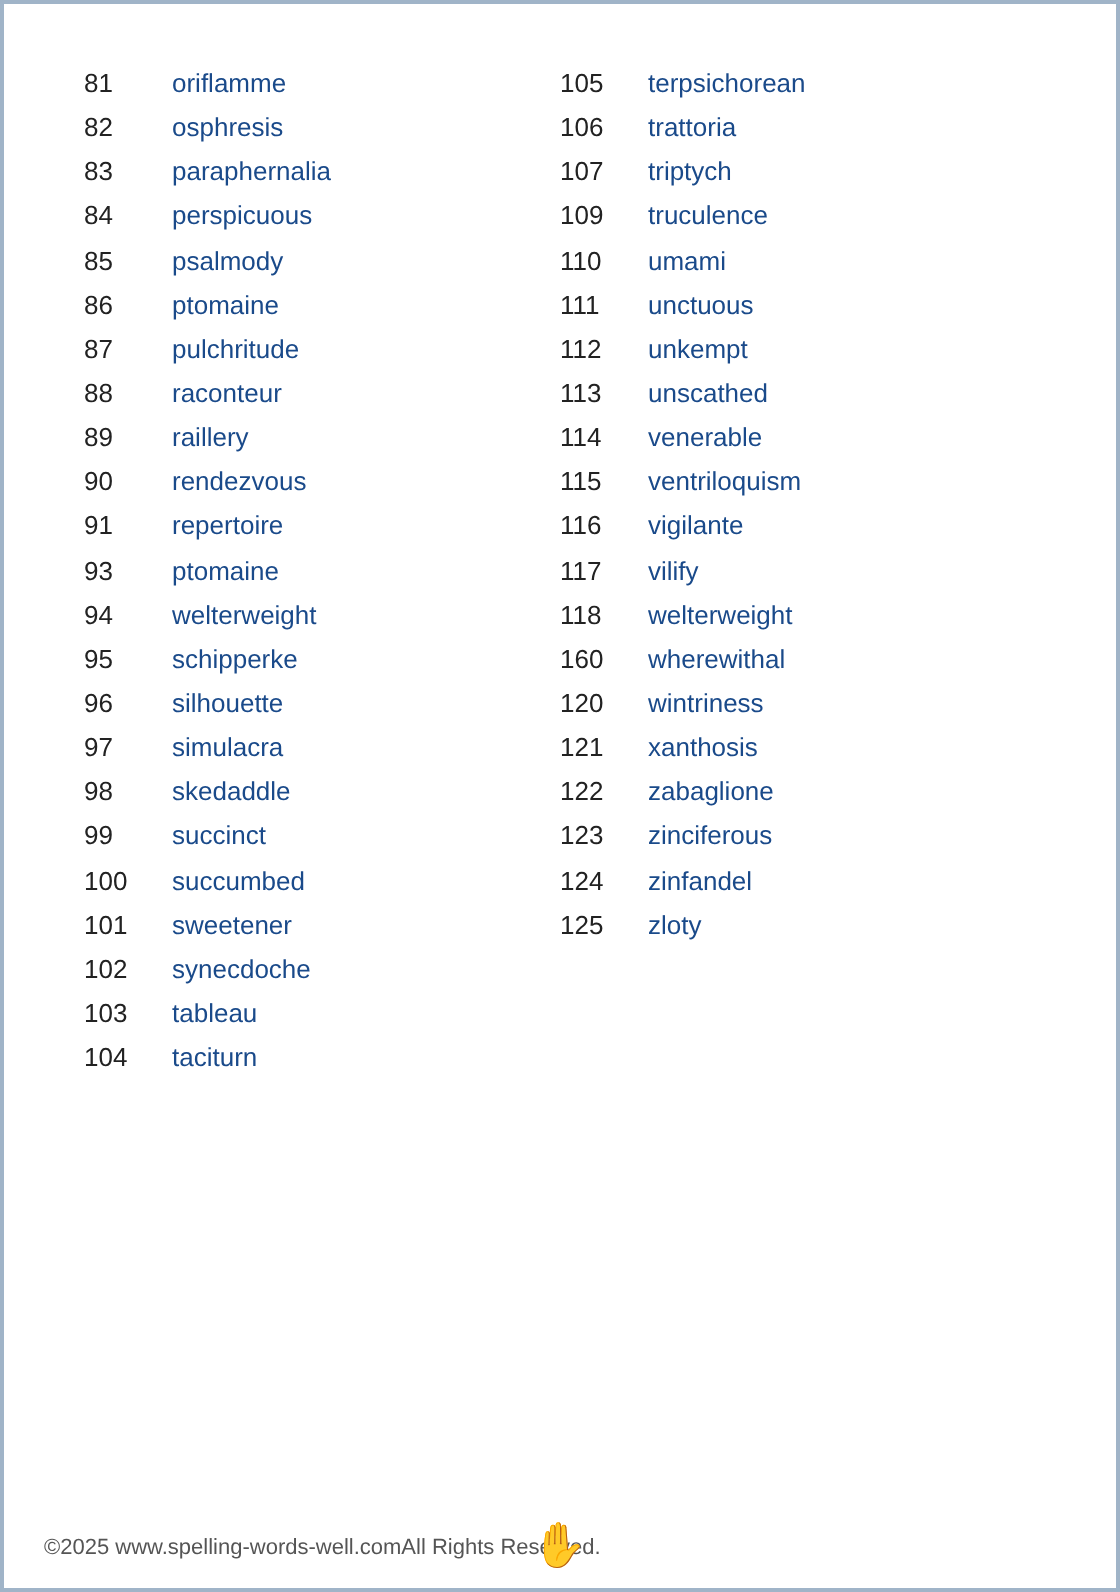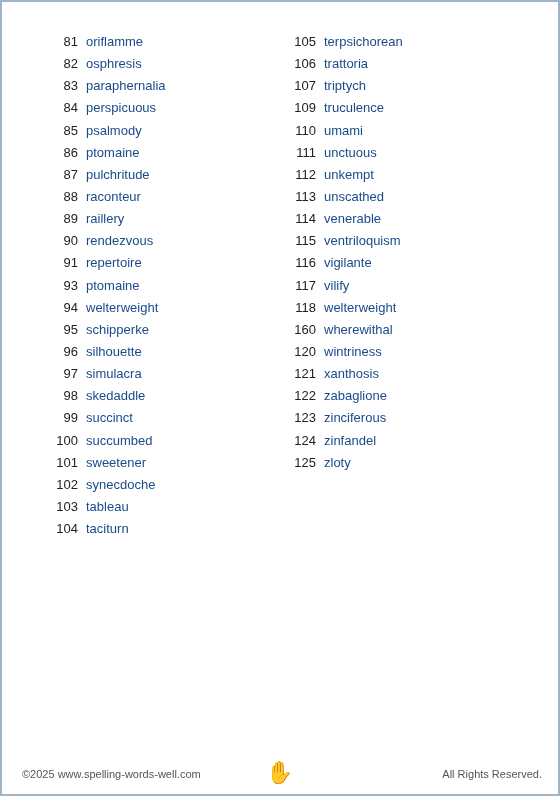--- a/index.html
+++ b/index.html
@@ -27,33 +27,33 @@
       flex-direction: column;
       gap: 2px;
     }
     .word-row {
       display: flex;
       flex-direction: row;
       line-height: 1.55;
     }
     .word-num {
       min-width: 36px;
-      text-align: right;
+      text-align: left;
       margin-right: 8px;
       color: #222;
       font-size: 13px;
     }
     .word-text {
       color: #1a4a8a;
       font-size: 13px;
       text-align: right;
     }
     .footer {
       display: flex;
-      justify-content: space-between;
+      justify-content: flex-start;
       align-items: center;
       padding: 10px 16px 14px 20px;
       font-size: 11px;
       color: #555;
       border-top: none;
       position: relative;
     }
     .footer-logo {
       position: absolute;
       left: 50%;

